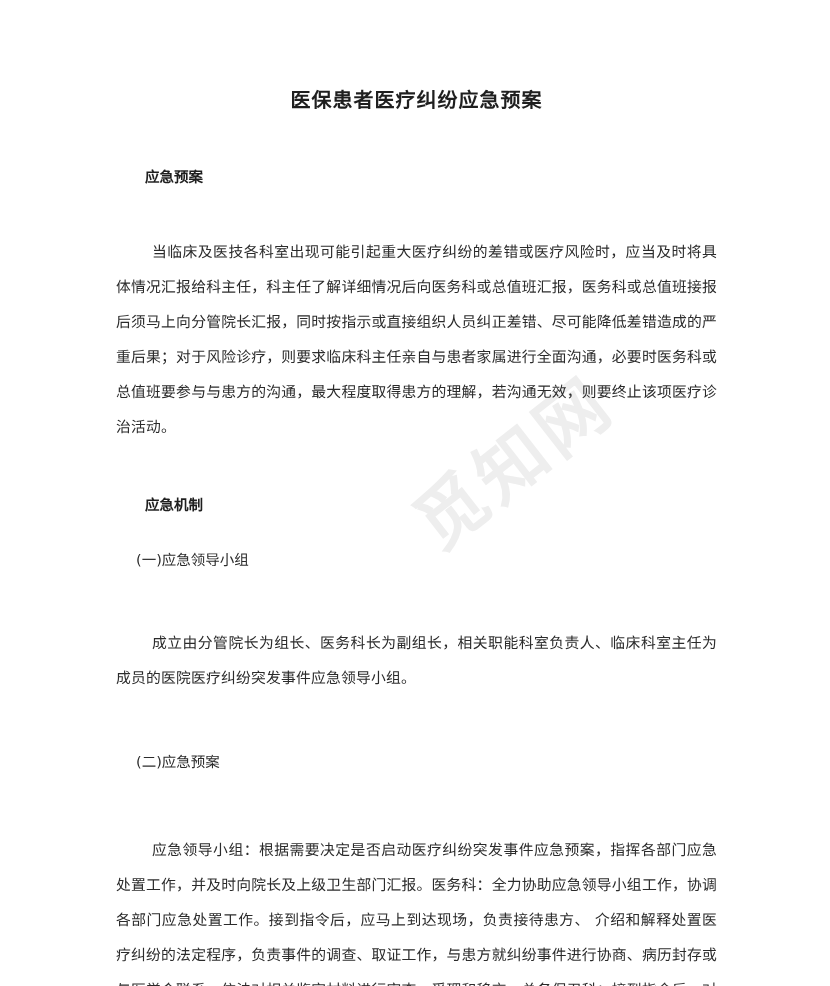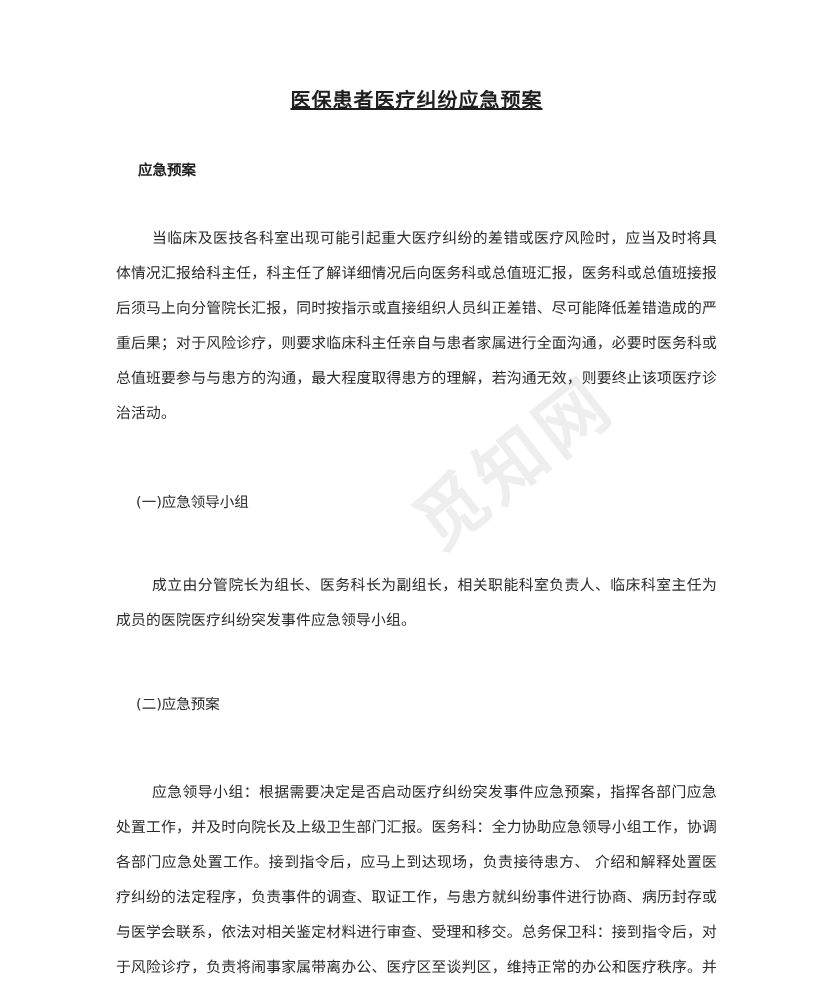--- a/index.html
+++ b/index.html
@@ -59,25 +59,24 @@
   }
 
   .doc-title {
     margin: 0 0 0 0;
     font-size: 20px;
     font-weight: 700;
     text-align: center;
     color: #1f1f1f;
     letter-spacing: 1px;
     line-height: 30px;
-    text-decoration: underline;
   }
 
   .section-heading {
-    margin: 2px;
+    margin: 9px;
     font-size: 14.5px;
     font-weight: 700;
     color: #1f1f1f;
     text-indent: 36px;
     line-height: 26px;
   }
 
   .sub-heading {
     margin: 0;
     font-size: 14.5px;
@@ -124,20 +123,21 @@
     <div class="sp-title-to-h1"></div>
 
     <h2 class="section-heading">应急预案</h2>
 
     <div class="sp-h1-to-p"></div>
 
     <p class="body-para">当临床及医技各科室出现可能引起重大医疗纠纷的差错或医疗风险时，应当及时将具体情况汇报给科主任，科主任了解详细情况后向医务科或总值班汇报，医务科或总值班接报后须马上向分管院长汇报，同时按指示或直接组织人员纠正差错、尽可能降低差错造成的严重后果；对于风险诊疗，则要求临床科主任亲自与患者家属进行全面沟通，必要时医务科或总值班要参与与患方的沟通，最大程度取得患方的理解，若沟通无效，则要终止该项医疗诊治活动。</p>
 
     <div class="sp-p-to-h2"></div>
 
+    <h2 class="section-heading">应急机制</h2>
 
     <div class="sp-h2-to-sub"></div>
 
     <h3 class="sub-heading">(一)应急领导小组</h3>
 
     <div class="sp-sub-to-p"></div>
 
     <p class="body-para">成立由分管院长为组长、医务科长为副组长，相关职能科室负责人、临床科室主任为成员的医院医疗纠纷突发事件应急领导小组。</p>
 
     <div class="sp-p-to-sub2"></div>

